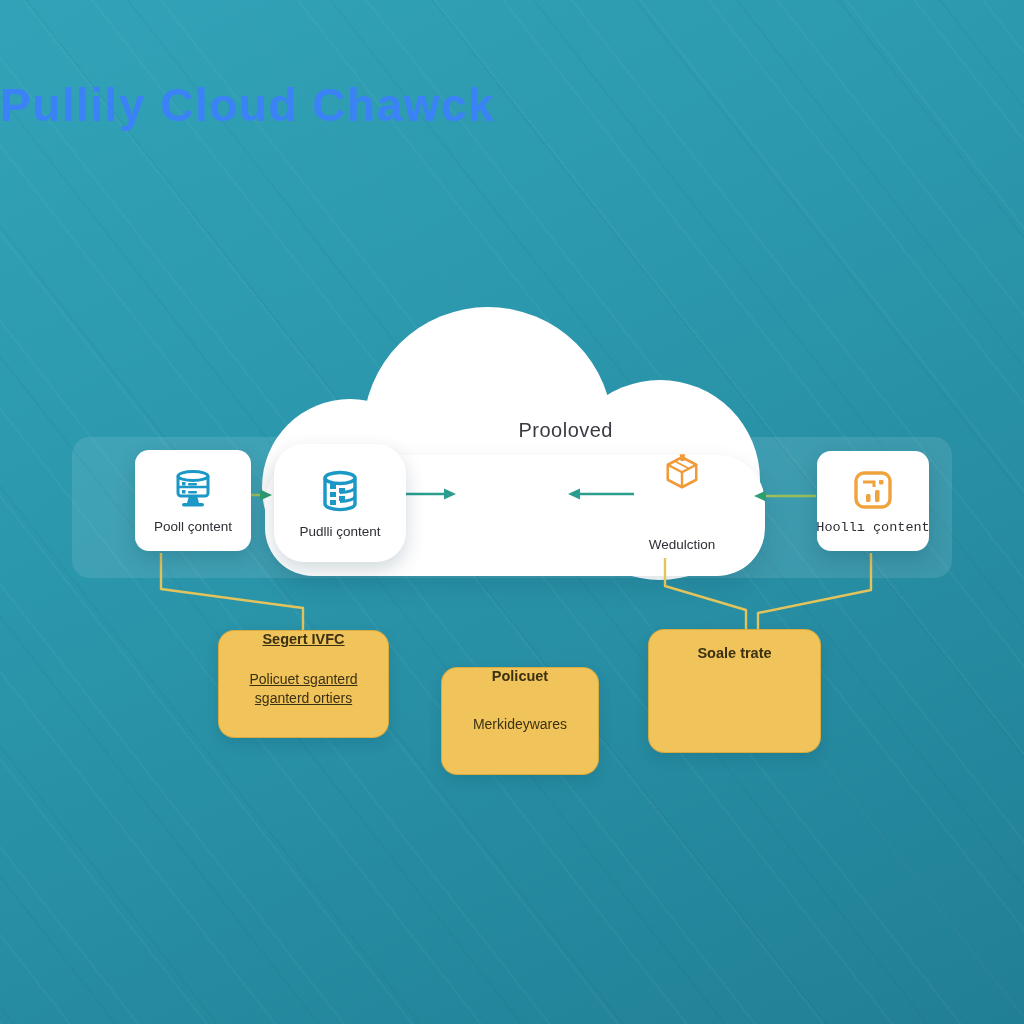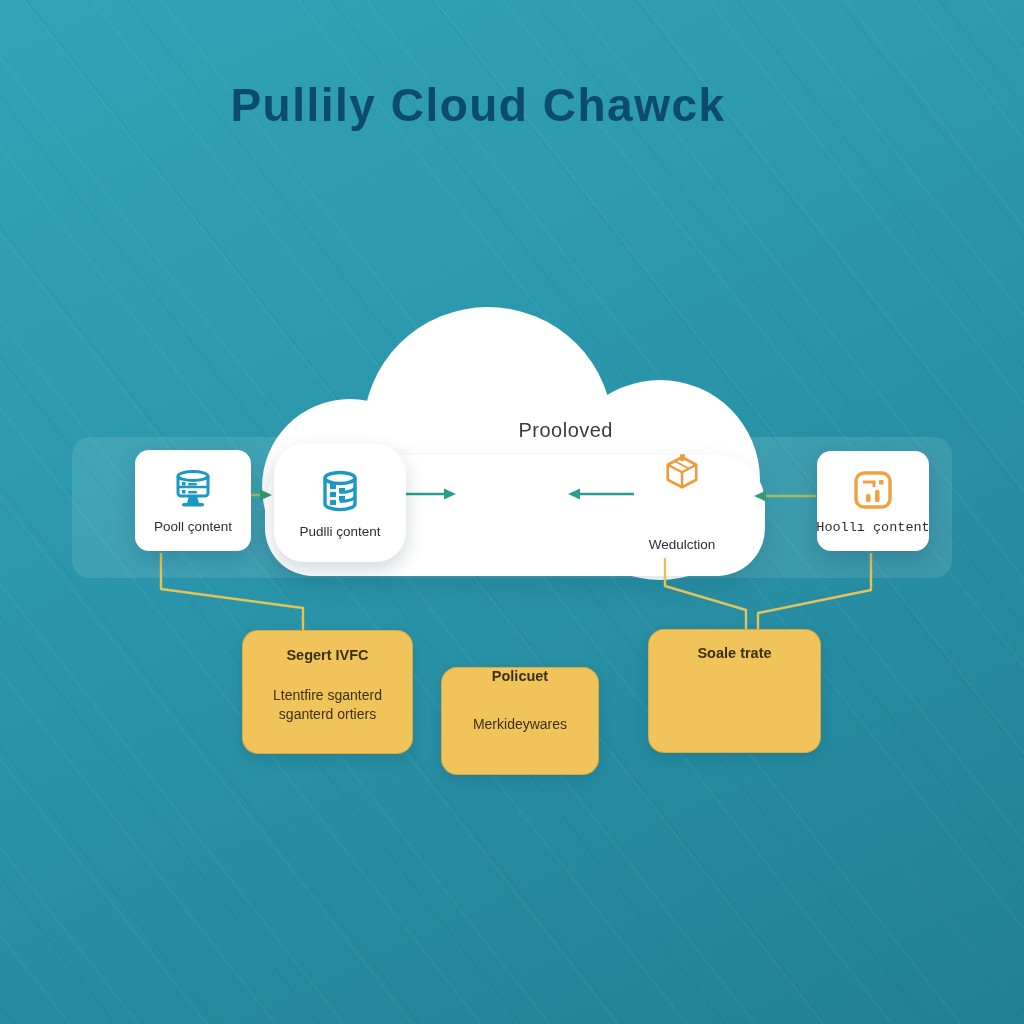--- a/index.html
+++ b/index.html
@@ -13,22 +13,22 @@
     position:absolute;inset:0;z-index:0;pointer-events:none;
     background:
       repeating-linear-gradient(52deg,
         rgba(255,255,255,0.035) 0px, rgba(255,255,255,0.035) 2px,
         rgba(255,255,255,0) 2px, rgba(255,255,255,0) 54px),
       repeating-linear-gradient(52deg,
         rgba(0,40,60,0.04) 10px, rgba(0,40,60,0.04) 12px,
         rgba(0,0,0,0) 12px, rgba(0,0,0,0) 90px);
   }
   .title{
-    position:absolute;top:78px;left:0;width:956px;text-align:center;z-index:2;
-    color:#0c4a6e;font-size:46px;font-weight:800;letter-spacing:1.5px;
+    position:absolute;top:78px;left:0;width:956px;z-index:2;
+    color:#3b82f6;font-size:46px;font-weight:800;letter-spacing:1.5px;
   }
   
   .band{
     position:absolute;left:72px;top:437px;width:880px;height:141px;
     background:rgba(255,255,255,0.10);border-radius:18px;z-index:1;
   }
   
   .cloud-part{position:absolute;background:#ffffff;z-index:2;}
   .cloud-main{left:363px;top:307px;width:250px;height:250px;border-radius:50%;}
   .cloud-left{left:262px;top:399px;width:176px;height:176px;border-radius:50%;}
@@ -59,21 +59,21 @@
   .node-icon{display:block;}
   
   .wires{position:absolute;left:0;top:0;z-index:3;pointer-events:none;}
   
   .callout{
     position:absolute;background:#f0c45a;border:1px solid rgba(190,140,30,0.45);
     border-radius:16px;z-index:5;color:#3c3013;
     display:flex;flex-direction:column;align-items:center;text-align:center;
     box-shadow:0 6px 14px rgba(0,45,65,0.12);
   }
-  .callout-a{left:242px;top:630px;width:169px;height:106px;padding-top:16px;}
+  .callout-a{left:218px;top:630px;width:169px;height:106px;padding-top:0;text-decoration:underline;}
   .callout-b{left:441px;top:667px;width:156px;height:106px;}
   .callout-c{left:648px;top:629px;width:171px;height:107px;padding-top:15px;}
   .callout-heading{font-size:14.5px;font-weight:600;}
   .callout-body{font-size:14px;line-height:19px;}
   .callout-a .callout-body{margin-top:23px;}
   .callout-b .callout-body{margin-top:31px;}
   .callout-c .callout-body{margin-top:23px;}
 </style>
 </head>
 <body>
@@ -175,21 +175,21 @@
     <rect x="28" y="12" width="4.5" height="4.5" rx="1" fill="#f0a23c"></rect>
     <rect x="15" y="26" width="4.5" height="8" rx="1.5" fill="#f0a23c"></rect>
     <rect x="24" y="22" width="4.5" height="12" rx="1.5" fill="#f0a23c"></rect>
   </svg>
   <div class="node-label">Hoollı çontent</div>
 </div>
 
 <div class="callout callout-a">
   <div class="callout-heading">Segert IVFC</div>
   <div class="callout-body">
-    <div>Ltentfire sganterd</div>
+    <div>Policuet sganterd</div>
     <div>sganterd ortiers</div>
   </div>
 </div>
 
 <div class="callout callout-b">
   <div class="callout-heading">Policuet</div>
   <div class="callout-body">
     <div>Merkideywares</div>
   </div>
 </div>

